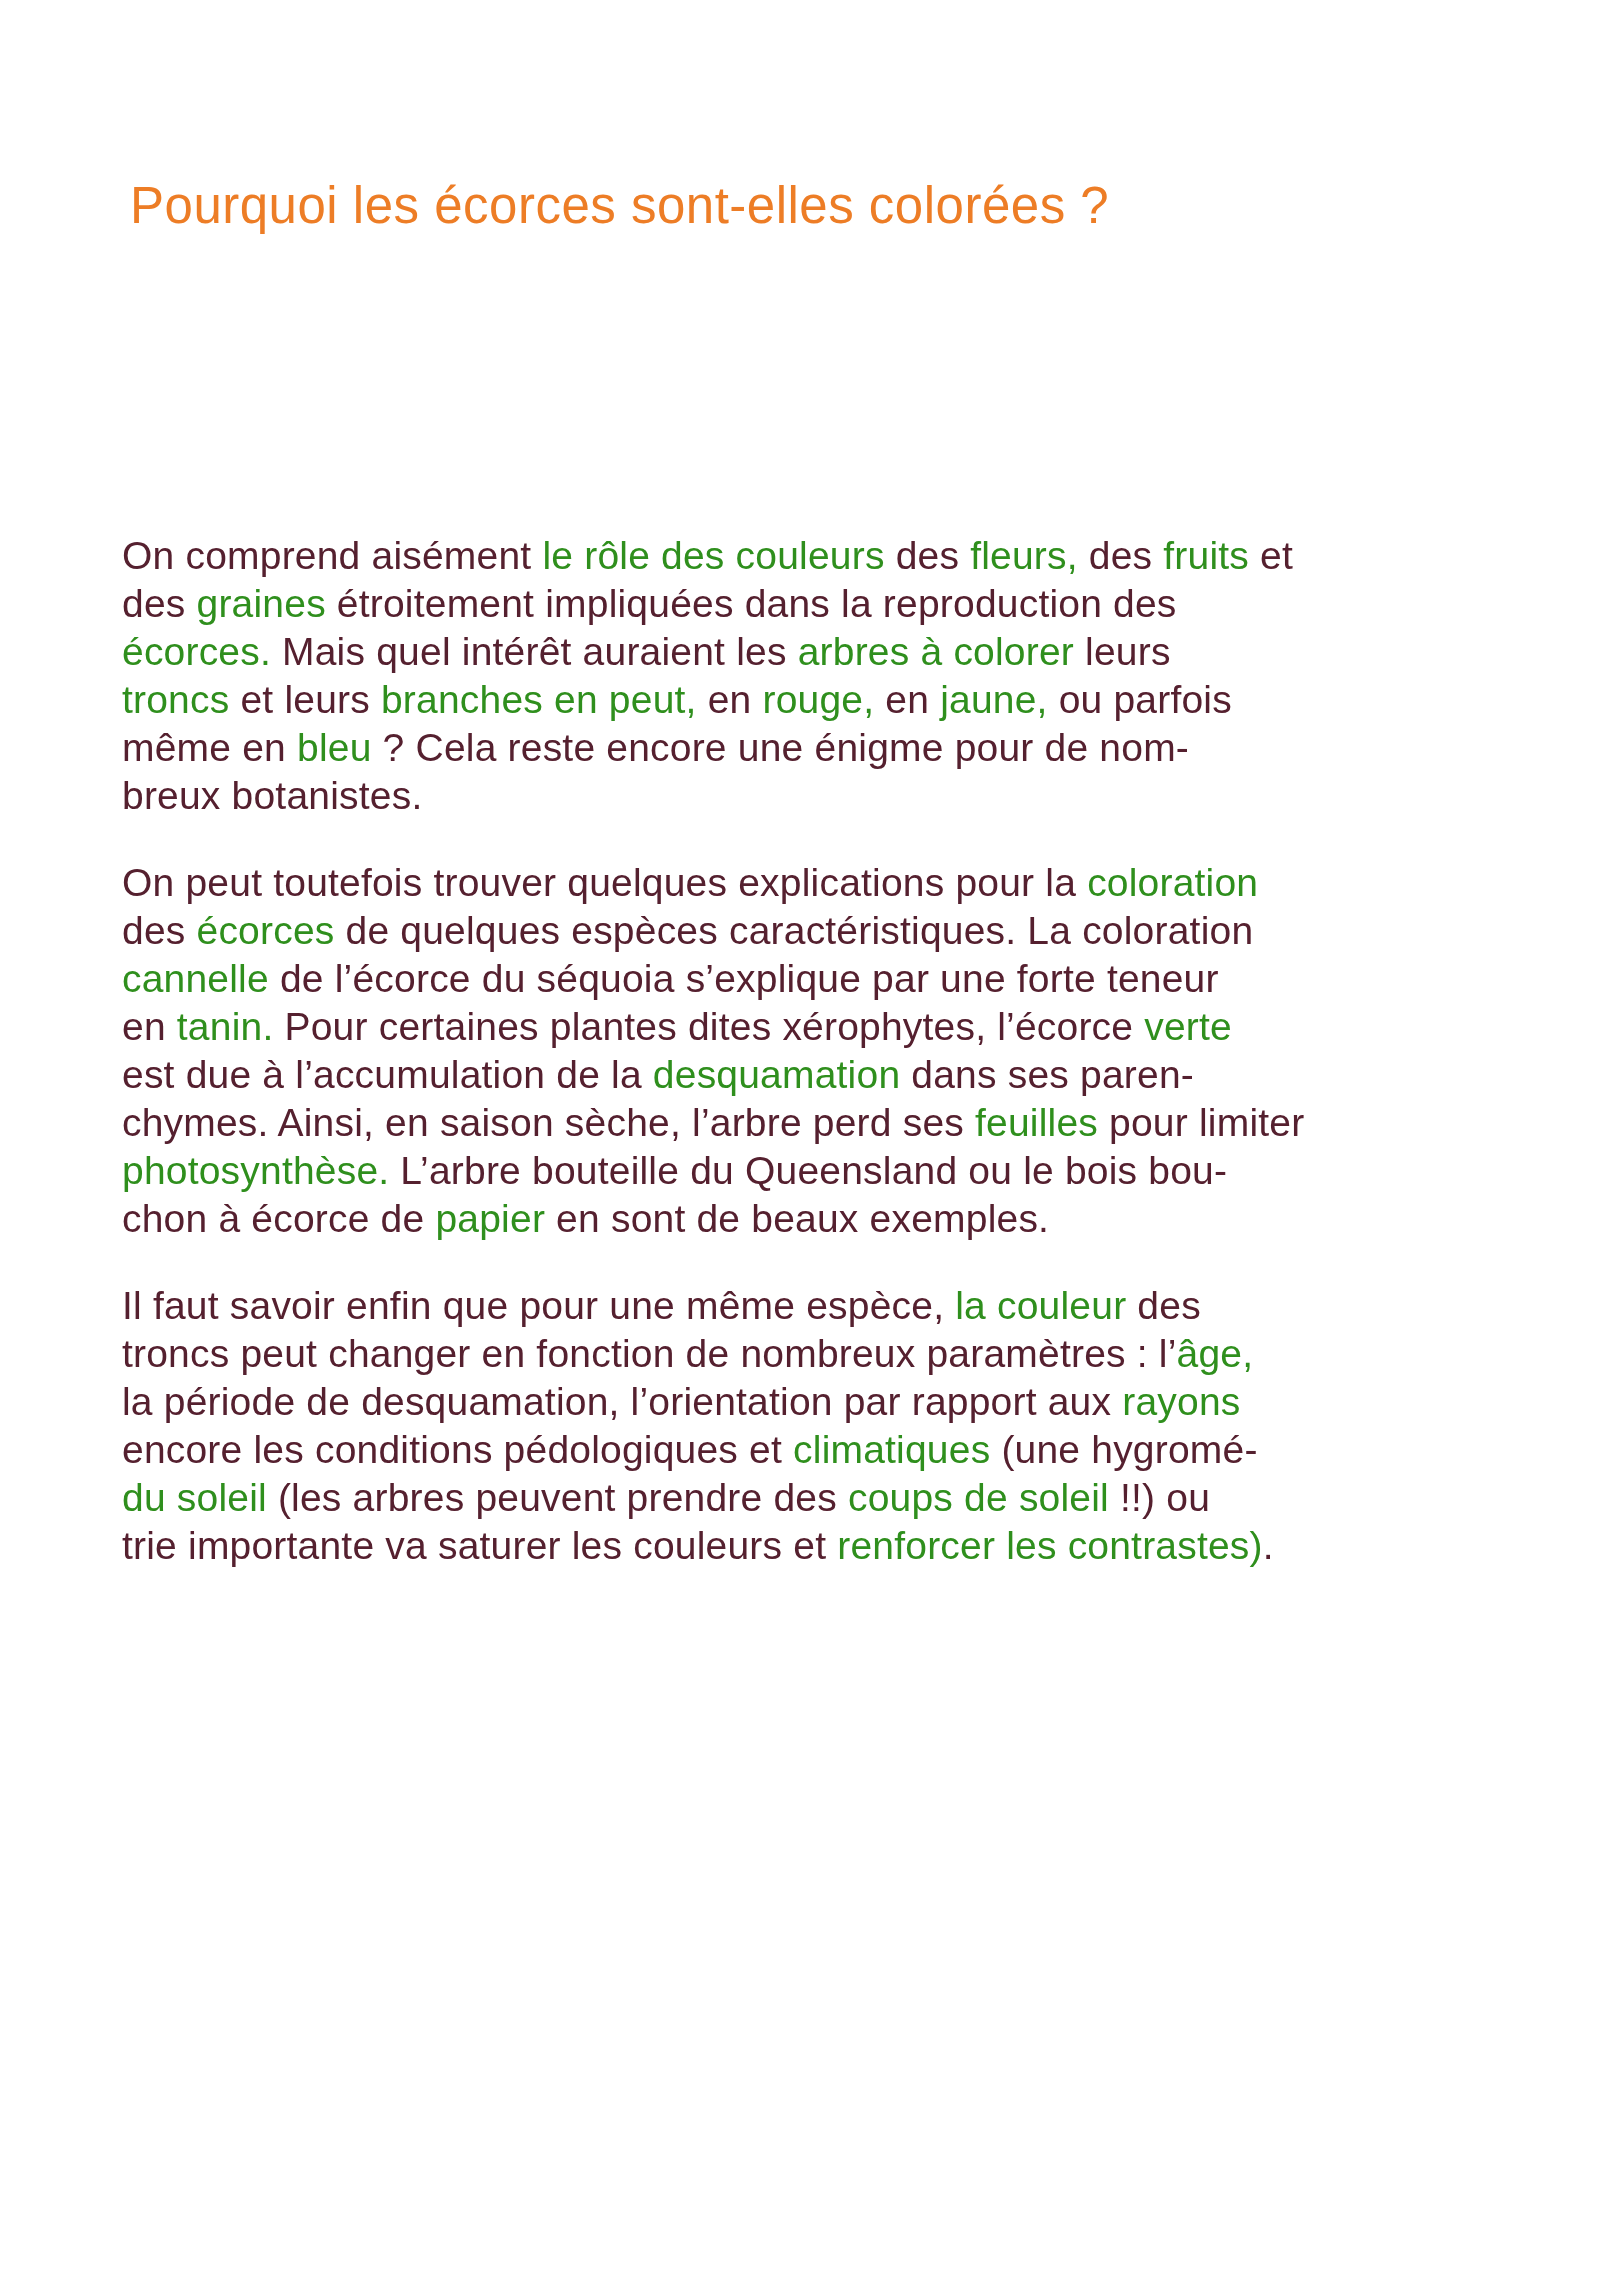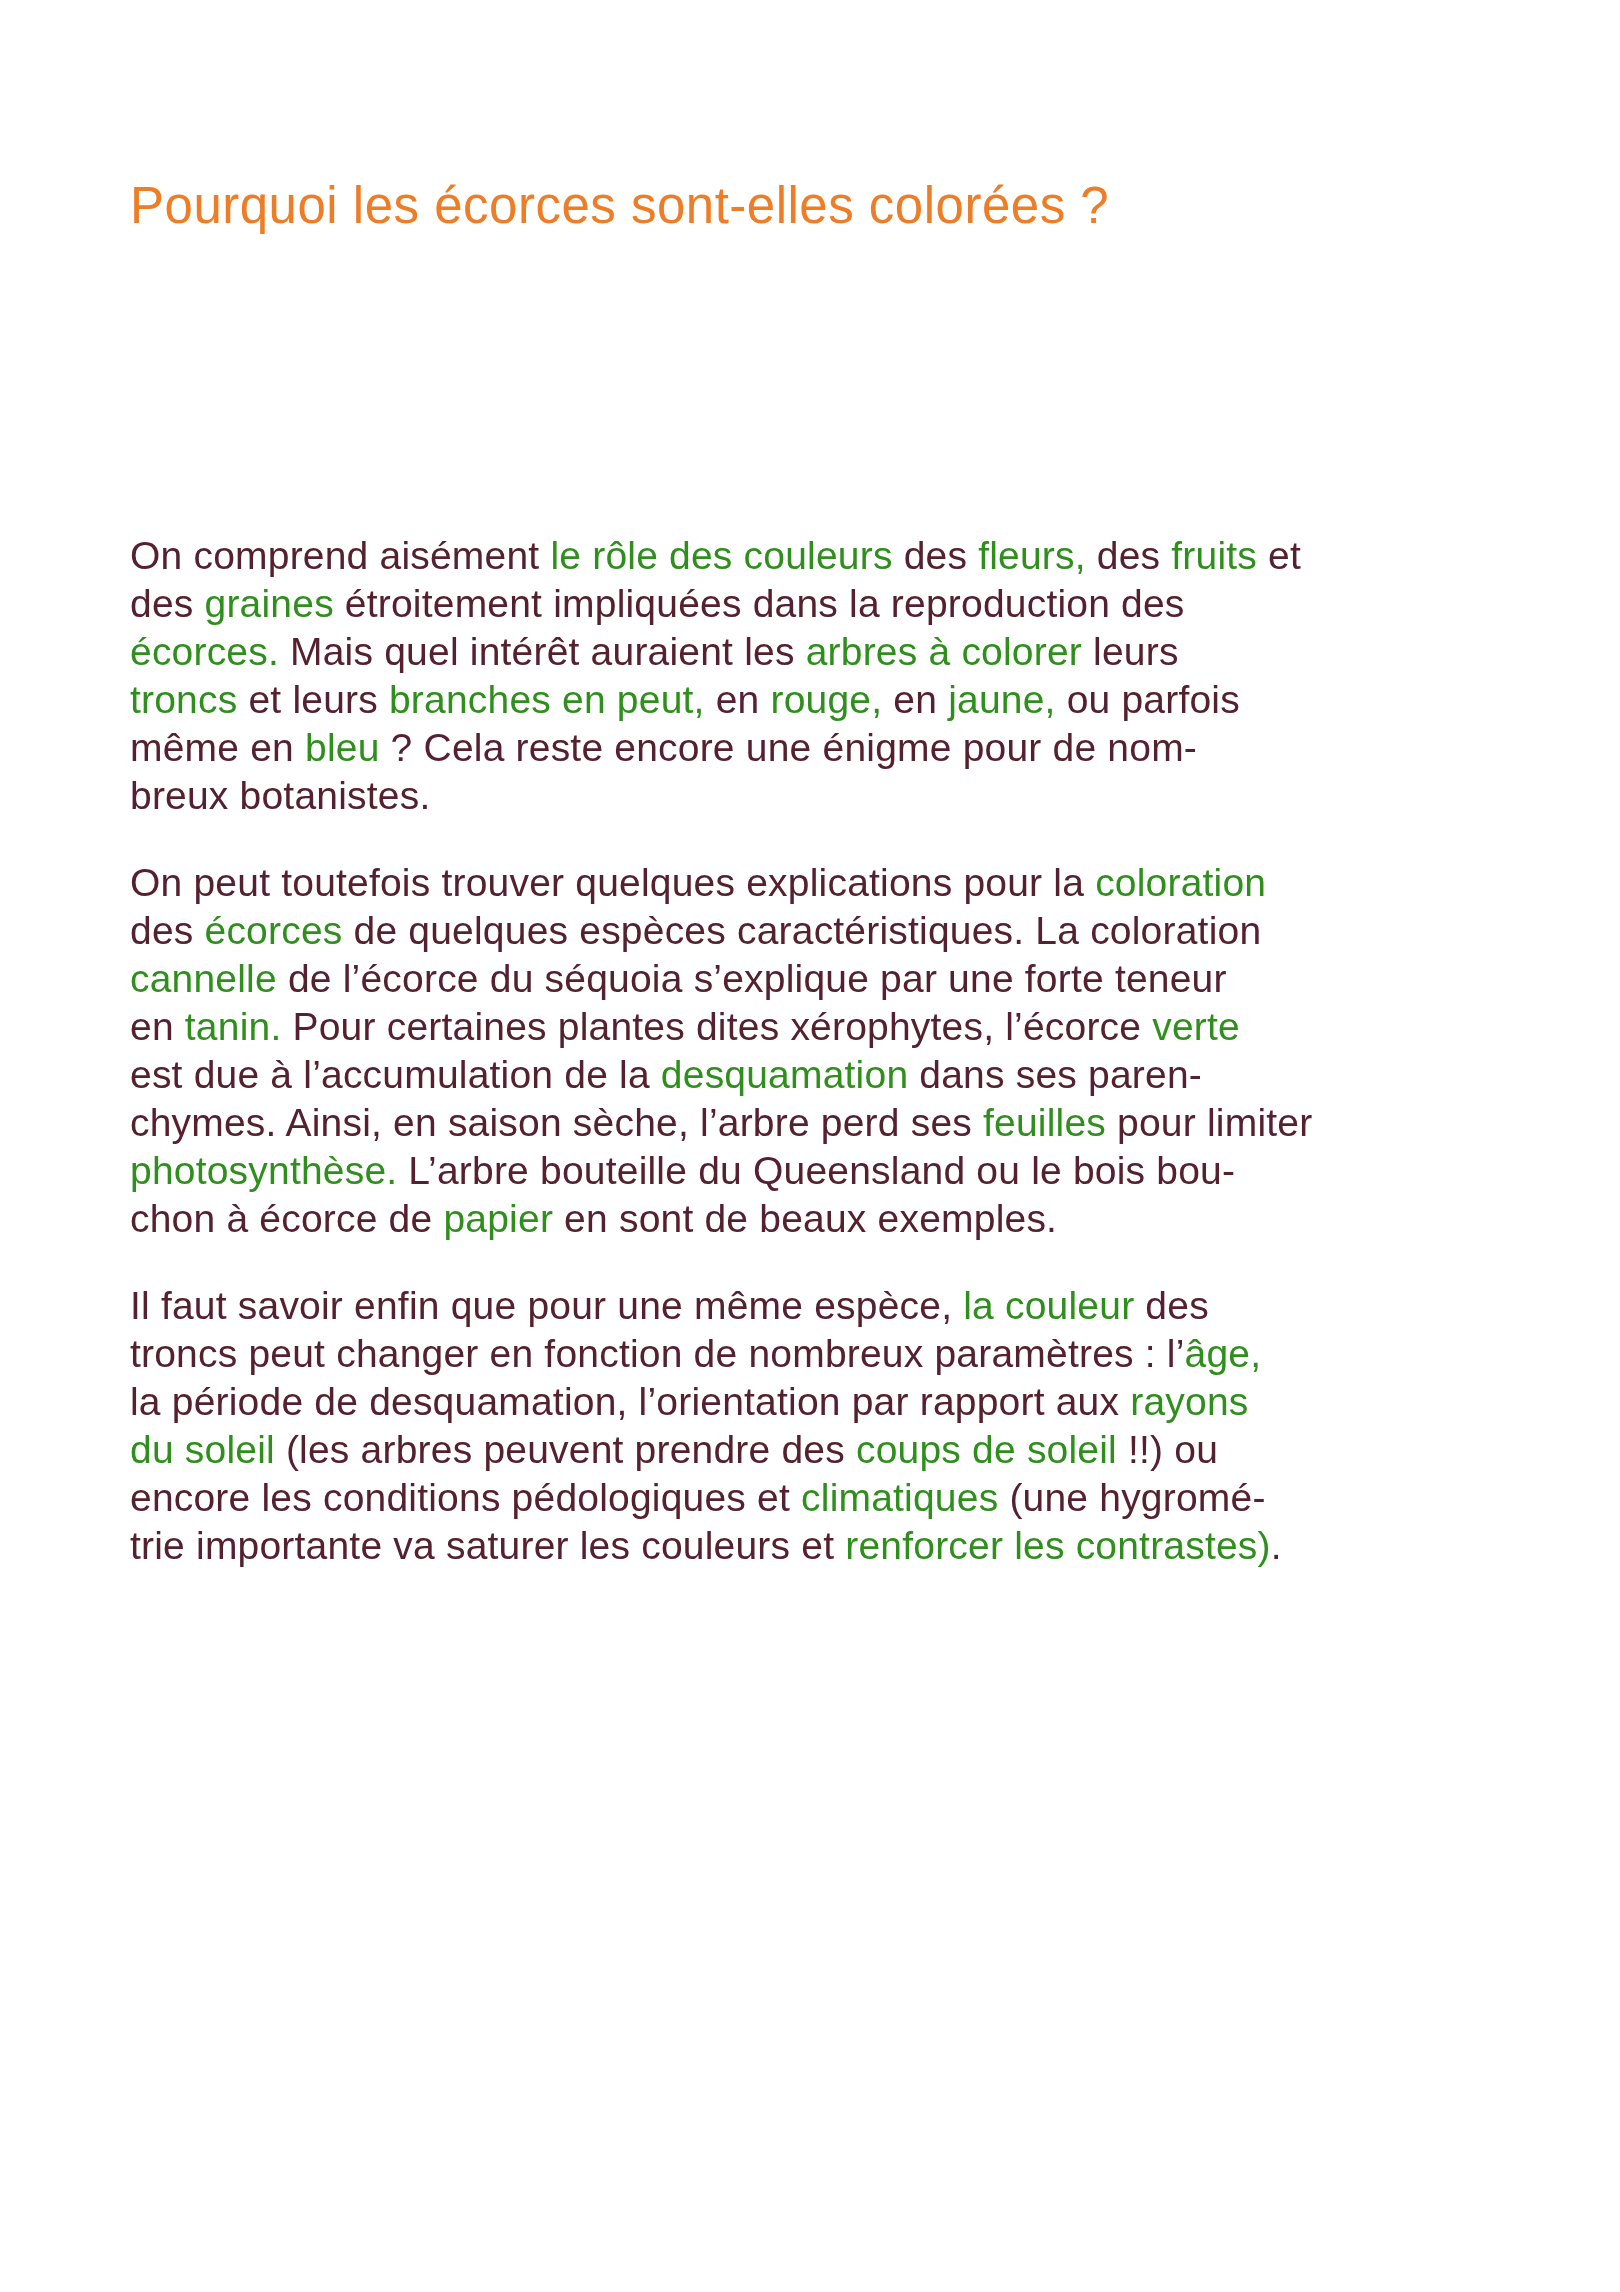--- a/index.html
+++ b/index.html
@@ -24,21 +24,21 @@
     top: 176px;
     margin: 0;
     font-size: 51px;
     font-weight: 400;
     letter-spacing: 0.5px;
     color: var(--title);
     white-space: pre;
   }
   .body-text {
     position: absolute;
-    left: 130px;
+    left: 122px;
     top: 532px;
     width: 1362px;
   }
   .para { margin: 0 0 39px 0; }
   .line {
     font-size: 39px;
     line-height: 48px;
     white-space: pre;
     color: var(--dark);
     letter-spacing: 0.2px;
@@ -67,19 +67,19 @@
         <div class="line"><span class="seg dark">en </span><span class="seg green">tanin.</span><span class="seg dark"> Pour certaines plantes dites xérophytes, l’écorce </span><span class="seg green">verte</span></div>
         <div class="line"><span class="seg dark">est due à l’accumulation de la </span><span class="seg green">desquamation</span><span class="seg dark"> dans ses paren-</span></div>
         <div class="line"><span class="seg dark">chymes. Ainsi, en saison sèche, l’arbre perd ses </span><span class="seg green">feuilles</span><span class="seg dark"> pour limiter</span></div>
         <div class="line"><span class="seg green">photosynthèse.</span><span class="seg dark"> L’arbre bouteille du Queensland ou le bois bou-</span></div>
         <div class="line"><span class="seg dark">chon à écorce de </span><span class="seg green">papier</span><span class="seg dark"> en sont de beaux exemples.</span></div>
       </div>
       <div class="para">
         <div class="line"><span class="seg dark">Il faut savoir enfin que pour une même espèce, </span><span class="seg green">la couleur</span><span class="seg dark"> des</span></div>
         <div class="line"><span class="seg dark">troncs peut changer en fonction de nombreux paramètres : l’</span><span class="seg green">âge,</span></div>
         <div class="line"><span class="seg dark">la période de desquamation, l’orientation par rapport aux </span><span class="seg green">rayons</span></div>
+        <div class="line"><span class="seg dark">encore les conditions pédologiques et </span><span class="seg green">climatiques</span><span class="seg dark"> (une hygromé-</span></div>
         <div class="line"><span class="seg green">du soleil</span><span class="seg dark"> (les arbres peuvent prendre des </span><span class="seg green">coups de soleil</span><span class="seg dark"> !!) ou</span></div>
-        <div class="line"><span class="seg dark">encore les conditions pédologiques et </span><span class="seg green">climatiques</span><span class="seg dark"> (une hygromé-</span></div>
         <div class="line"><span class="seg dark">trie importante va saturer les couleurs et </span><span class="seg green">renforcer les contrastes)</span><span class="seg dark">.</span></div>
       </div>
     </div>
 </div>
 
 
 </body></html>

